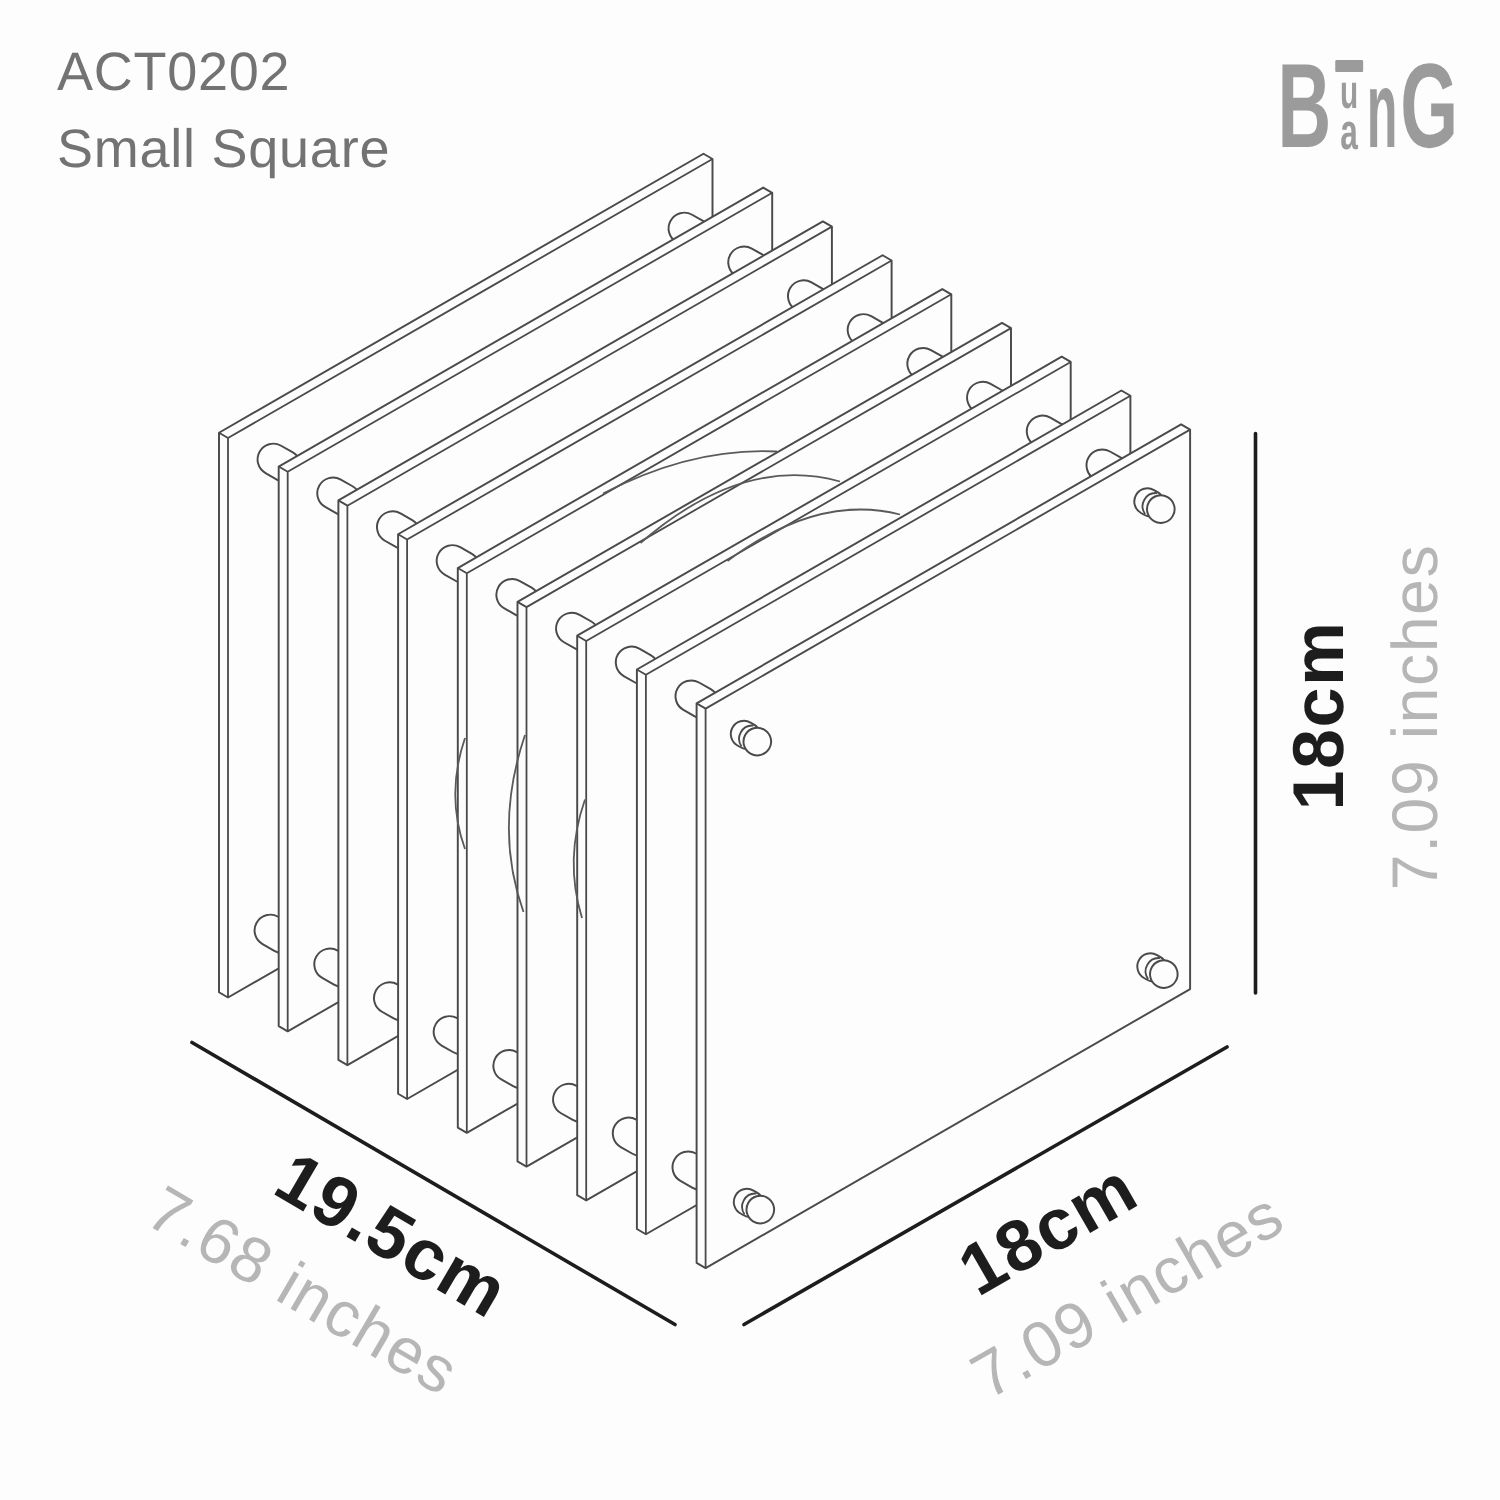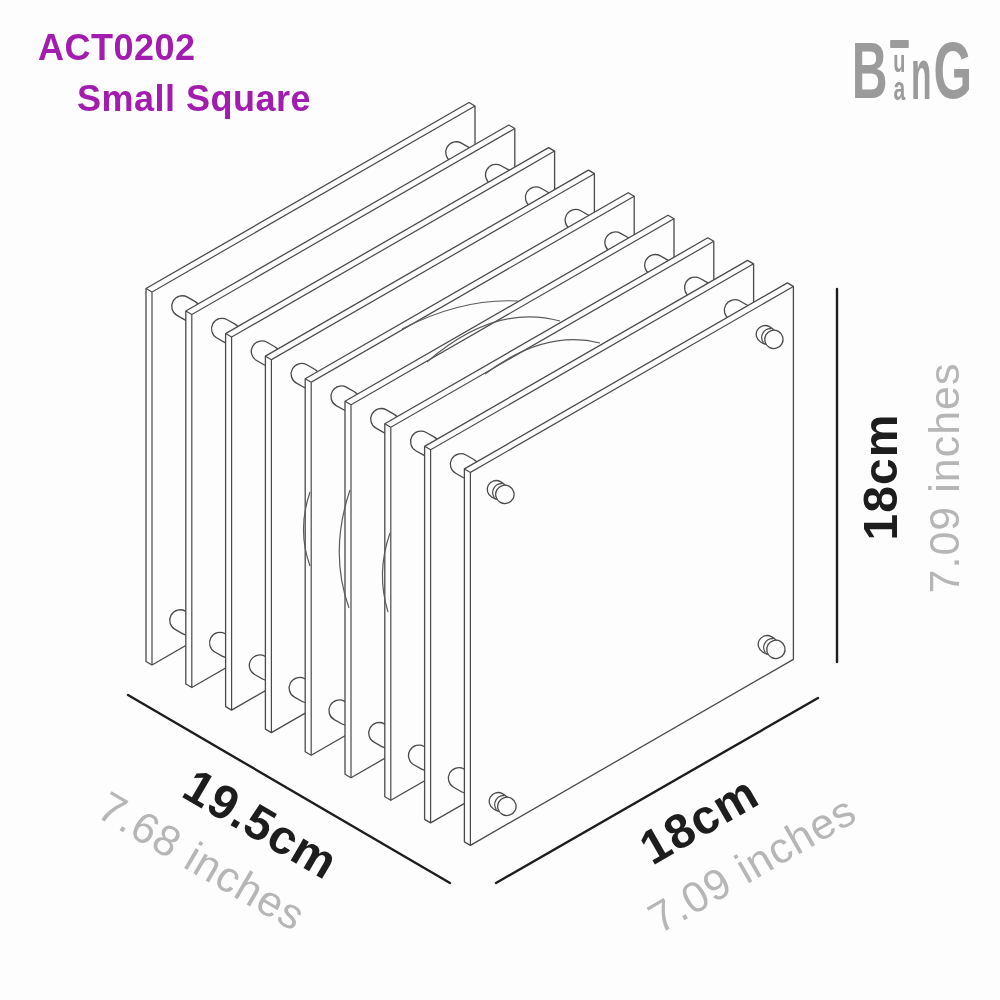--- a/index.html
+++ b/index.html
@@ -1,22 +1,22 @@
 <!DOCTYPE html>
 <html><head>
 <meta charset="utf-8">
 <style>
   html,body{margin:0;padding:0;background:#fff;}
   .canvas{position:relative;width:1000px;height:1000px;background:#fdfdfd;
           font-family:"Liberation Sans",sans-serif;overflow:hidden;}
 
   
-  .header{position:absolute;left:38px;top:26px;color:#a21caf;font-weight:700;letter-spacing:.5px;}
+  .header{position:absolute;left:38px;top:26px;color:#737373;font-weight:400;letter-spacing:.5px;}
   .code{font-size:36px;line-height:1.2;}
-  .name{font-size:36px;line-height:1.2;margin-top:8px;margin-left:39px;}
+  .name{font-size:36px;line-height:1.2;margin-top:8px;}
 
   
   .logo{position:absolute;top:40px;right:28px;display:flex;align-items:flex-end;gap:3px;
         color:#9b9b9b;font-weight:bold;transform:scale(.62,1);transform-origin:100% 0;line-height:1;}
   .lb,.lg{font-size:80px;line-height:.78;}
   .lstack{display:flex;flex-direction:column;align-items:center;gap:2px;margin:0 1px;}
   .lbar{width:30px;height:8px;background:currentColor;border-radius:1px;}
   .lu{font-size:32px;line-height:.72;}
   .la{font-size:34px;line-height:.8;}
   .letter-n{font-size:54px;line-height:.74;transform:scaleY(1.35);transform-origin:50% 100%;display:inline-block;}

